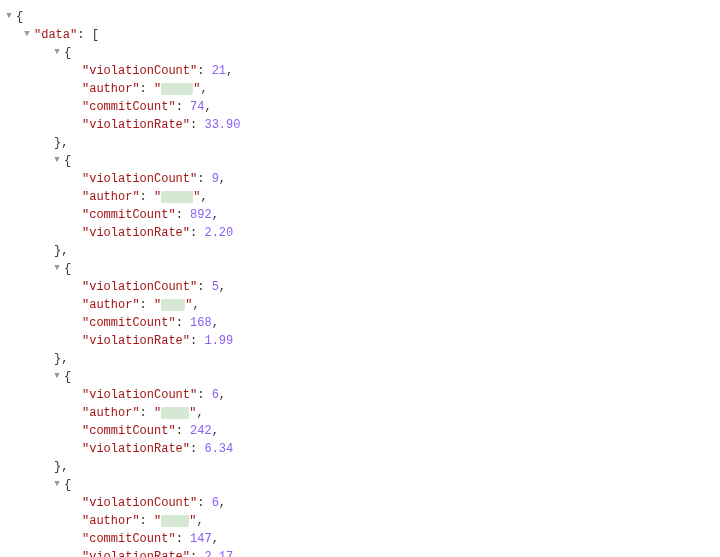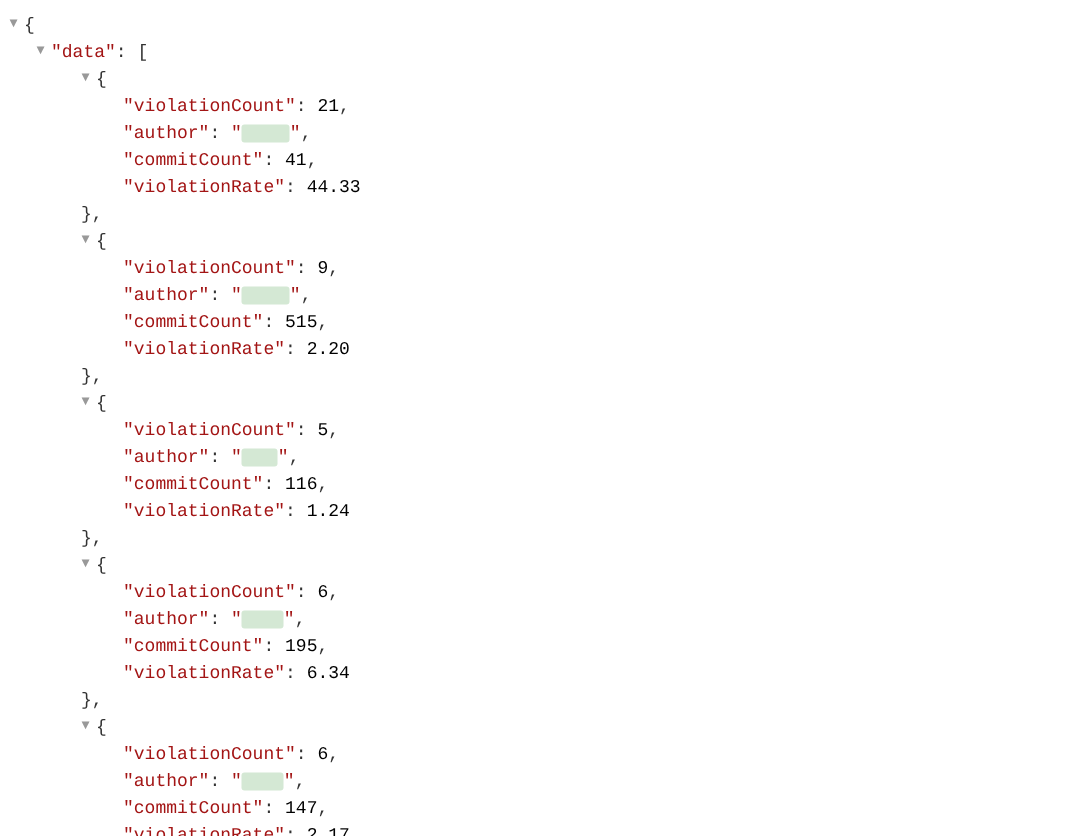--- a/index.html
+++ b/index.html
@@ -30,59 +30,59 @@
     }
     .indent-1 { padding-left: 18px; }
     .indent-2 { padding-left: 48px; }
     .indent-3 { padding-left: 78px; }
     .closing-2 { padding-left: 50px; }
     .key { color: #a31515; }
     .colon { color: #333; }
     .brace { color: #333; }
     .bracket { color: #333; }
     .comma { color: #333; }
-    .number { color: #000000; }
+    .number { color: #8b5cf6; }
     .string { color: #a31515; }
     .redacted {
       display: inline-block;
       background: #d4e8d4;
       border-radius: 2px;
       height: 12px;
       vertical-align: middle;
       filter: blur(0.5px);
     }
   </style>
 </head>
 <body>
 
 <div id="viewer">
     <div class="row "><span class="toggle">▼</span><span class="brace">{</span></div>
     <div class="row indent-1"><span class="toggle">▼</span><span class="key">"data"</span><span class="colon">: </span><span class="bracket">[</span></div>
     <div class="row indent-2"><span class="toggle">▼</span><span class="brace">{</span></div>
     <div class="row indent-3"><span class="key">"violationCount"</span><span class="colon">: </span><span class="number">21</span><span class="comma">,</span></div>
     <div class="row indent-3"><span class="key">"author"</span><span class="colon">: </span><span class="string">"</span><span class="redacted" style="width:32px"></span><span class="string">"</span><span class="comma">,</span></div>
-    <div class="row indent-3"><span class="key">"commitCount"</span><span class="colon">: </span><span class="number">41</span><span class="comma">,</span></div>
-    <div class="row indent-3"><span class="key">"violationRate"</span><span class="colon">: </span><span class="number">44.33</span></div>
+    <div class="row indent-3"><span class="key">"commitCount"</span><span class="colon">: </span><span class="number">74</span><span class="comma">,</span></div>
+    <div class="row indent-3"><span class="key">"violationRate"</span><span class="colon">: </span><span class="number">33.90</span></div>
     <div class="row closing-2"><span class="brace">}</span><span class="comma">,</span></div>
     <div class="row indent-2"><span class="toggle">▼</span><span class="brace">{</span></div>
     <div class="row indent-3"><span class="key">"violationCount"</span><span class="colon">: </span><span class="number">9</span><span class="comma">,</span></div>
     <div class="row indent-3"><span class="key">"author"</span><span class="colon">: </span><span class="string">"</span><span class="redacted" style="width:32px"></span><span class="string">"</span><span class="comma">,</span></div>
-    <div class="row indent-3"><span class="key">"commitCount"</span><span class="colon">: </span><span class="number">515</span><span class="comma">,</span></div>
+    <div class="row indent-3"><span class="key">"commitCount"</span><span class="colon">: </span><span class="number">892</span><span class="comma">,</span></div>
     <div class="row indent-3"><span class="key">"violationRate"</span><span class="colon">: </span><span class="number">2.20</span></div>
     <div class="row closing-2"><span class="brace">}</span><span class="comma">,</span></div>
     <div class="row indent-2"><span class="toggle">▼</span><span class="brace">{</span></div>
     <div class="row indent-3"><span class="key">"violationCount"</span><span class="colon">: </span><span class="number">5</span><span class="comma">,</span></div>
     <div class="row indent-3"><span class="key">"author"</span><span class="colon">: </span><span class="string">"</span><span class="redacted" style="width:24px"></span><span class="string">"</span><span class="comma">,</span></div>
-    <div class="row indent-3"><span class="key">"commitCount"</span><span class="colon">: </span><span class="number">116</span><span class="comma">,</span></div>
-    <div class="row indent-3"><span class="key">"violationRate"</span><span class="colon">: </span><span class="number">1.24</span></div>
+    <div class="row indent-3"><span class="key">"commitCount"</span><span class="colon">: </span><span class="number">168</span><span class="comma">,</span></div>
+    <div class="row indent-3"><span class="key">"violationRate"</span><span class="colon">: </span><span class="number">1.99</span></div>
     <div class="row closing-2"><span class="brace">}</span><span class="comma">,</span></div>
     <div class="row indent-2"><span class="toggle">▼</span><span class="brace">{</span></div>
     <div class="row indent-3"><span class="key">"violationCount"</span><span class="colon">: </span><span class="number">6</span><span class="comma">,</span></div>
     <div class="row indent-3"><span class="key">"author"</span><span class="colon">: </span><span class="string">"</span><span class="redacted" style="width:28px"></span><span class="string">"</span><span class="comma">,</span></div>
-    <div class="row indent-3"><span class="key">"commitCount"</span><span class="colon">: </span><span class="number">195</span><span class="comma">,</span></div>
+    <div class="row indent-3"><span class="key">"commitCount"</span><span class="colon">: </span><span class="number">242</span><span class="comma">,</span></div>
     <div class="row indent-3"><span class="key">"violationRate"</span><span class="colon">: </span><span class="number">6.34</span></div>
     <div class="row closing-2"><span class="brace">}</span><span class="comma">,</span></div>
     <div class="row indent-2"><span class="toggle">▼</span><span class="brace">{</span></div>
     <div class="row indent-3"><span class="key">"violationCount"</span><span class="colon">: </span><span class="number">6</span><span class="comma">,</span></div>
     <div class="row indent-3"><span class="key">"author"</span><span class="colon">: </span><span class="string">"</span><span class="redacted" style="width:28px"></span><span class="string">"</span><span class="comma">,</span></div>
     <div class="row indent-3"><span class="key">"commitCount"</span><span class="colon">: </span><span class="number">147</span><span class="comma">,</span></div>
     <div class="row indent-3"><span class="key">"violationRate"</span><span class="colon">: </span><span class="number">2.17</span></div>
   </div>
 
 </body></html>

